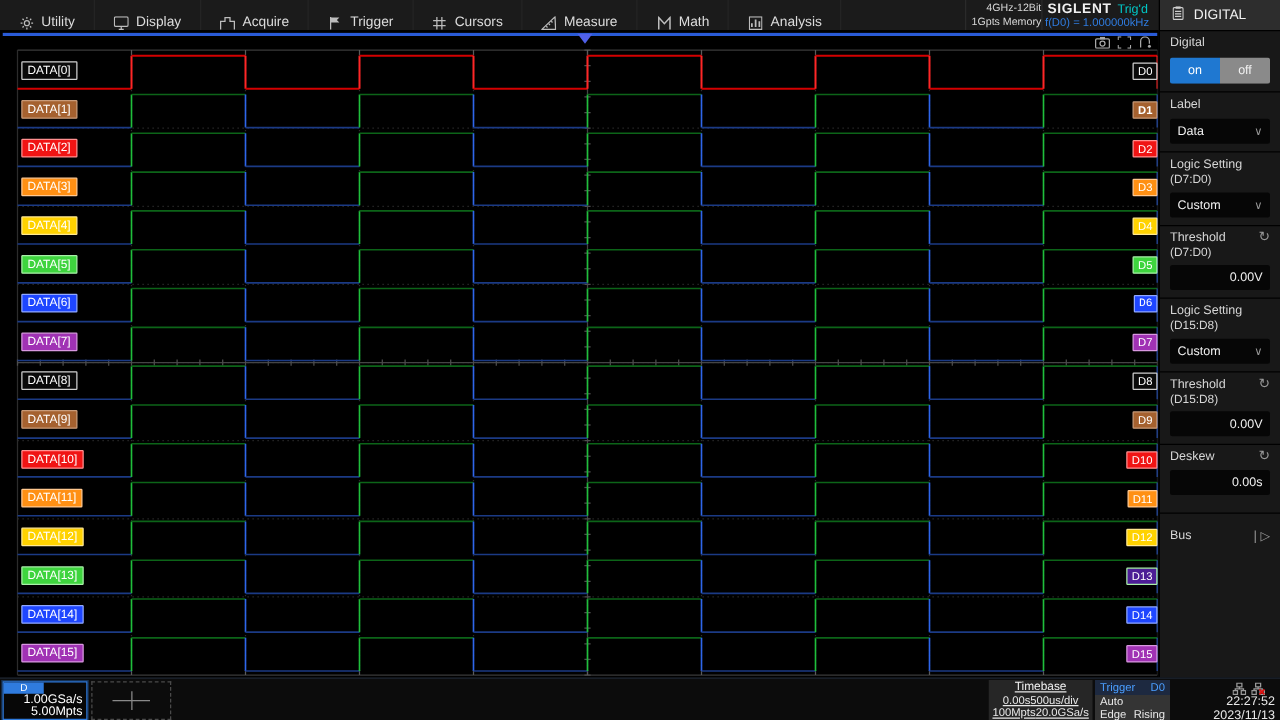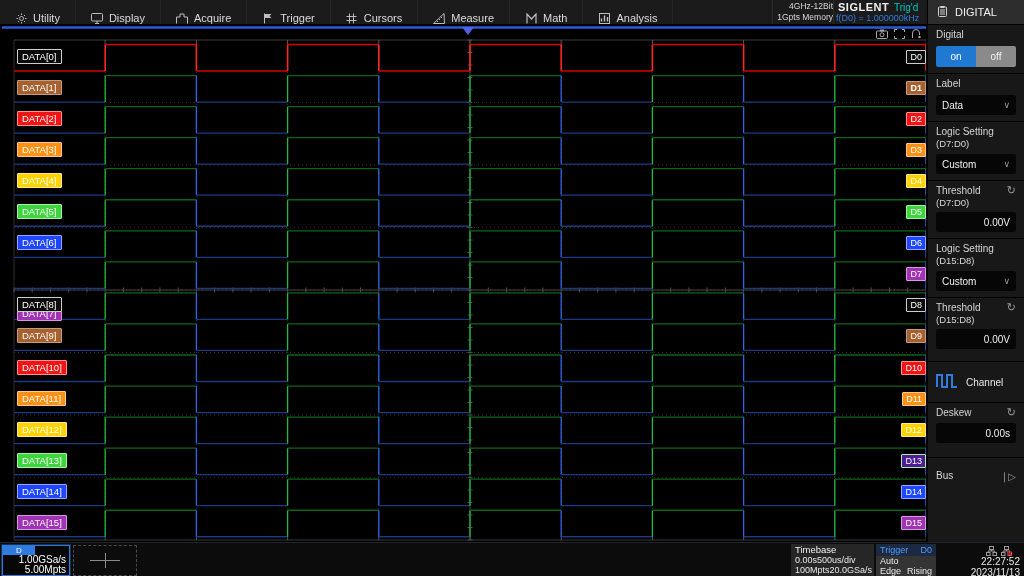--- a/index.html
+++ b/index.html
@@ -56,21 +56,21 @@
         box-shadow:0 0 0 1px rgba(47,123,222,.35);}
   .dbox .tab{position:absolute;left:0;top:0;width:32px;height:9px;background:#2f7bde;color:#fff;font-size:8px;
              line-height:9px;text-align:center;}
   .dbox .l1{position:absolute;right:3px;top:8px;font-size:10px;color:#fff;}
   .dbox .l2{position:absolute;right:3px;top:18px;font-size:10px;color:#fff;}
   .addbox{position:absolute;left:73px;top:2px;width:62px;height:29px;border:1px dashed #4a4a4a;}
   .addbox .ph,.addbox .pv{position:absolute;background:#8a8a8a;}
   .addbox .ph{left:16px;top:14px;width:30px;height:1px;}
   .addbox .pv{left:31px;top:7px;width:1px;height:15px;}
   .tb-box{position:absolute;left:791px;top:1px;width:83px;height:32px;background:#262626;padding:1px 4px;box-sizing:border-box;}
-  .tb-box .r{display:flex;justify-content:flex-start;font-size:9px;line-height:10px;color:#e8e8e8;}
+  .tb-box .r{display:flex;justify-content:center;font-size:9px;line-height:10px;color:#e8e8e8;text-decoration:underline;}
   .tb-box .title{font-size:9.5px;color:#f2f2f2;}
   .trg-box{position:absolute;left:876px;top:1px;width:60px;height:32px;background:#343434;padding:0;box-sizing:border-box;}
   .trg-box .hd{display:flex;justify-content:space-between;background:#1d2940;padding:1px 4px;font-size:9px;line-height:10px;color:#4a9eff;}
   .trg-box .r{display:flex;justify-content:space-between;padding:0 4px;font-size:9px;line-height:10px;color:#e8e8e8;}
   .clock{position:absolute;right:4px;top:1px;text-align:right;font-size:10px;color:#e8e8e8;line-height:11px;}
   .net-icons{position:absolute;right:8px;top:2px;display:flex;gap:4px;}
   .clock-lines{margin-top:12px;}
 </style>
 </head>
 <body>
@@ -641,22 +641,22 @@
         <div class="ch-badge" style="top: 57.05px; right: 2px; background: rgb(165, 97, 47); border-color: rgb(200, 154, 120); font-weight: bold;">D1</div>
         <div class="ch-label" style="top: 87.1px; background: rgb(240, 20, 20); border-color: rgb(255, 144, 144);">DATA[2]</div>
         <div class="ch-badge" style="top: 88.1px; right: 2px; background: rgb(240, 20, 20); border-color: rgb(255, 144, 144);">D2</div>
         <div class="ch-label" style="top: 118.15px; background: rgb(255, 144, 20); border-color: rgb(255, 200, 144);">DATA[3]</div>
         <div class="ch-badge" style="top: 119.15px; right: 2px; background: rgb(255, 144, 20); border-color: rgb(255, 200, 144);">D3</div>
         <div class="ch-label" style="top: 149.2px; background: rgb(255, 210, 0); border-color: rgb(255, 232, 144);">DATA[4]</div>
         <div class="ch-badge" style="top: 150.2px; right: 2px; background: rgb(255, 210, 0); border-color: rgb(255, 232, 144);">D4</div>
         <div class="ch-label" style="top: 180.25px; background: rgb(62, 212, 62); border-color: rgb(168, 240, 168);">DATA[5]</div>
         <div class="ch-badge" style="top: 181.25px; right: 2px; background: rgb(62, 212, 62); border-color: rgb(168, 240, 168);">D5</div>
         <div class="ch-label" style="top: 211.3px; background: rgb(30, 70, 255); border-color: rgb(144, 168, 255);">DATA[6]</div>
-        <div class="ch-badge" style="top: 212.3px; right: 2px; background: rgb(30, 70, 255); border-color: rgb(144, 168, 255);">D6</div>
-        <div class="ch-label" style="top: 242.35px; background: rgb(160, 50, 180); border-color: rgb(216, 152, 224); margin-top: 40px;">DATA[7]</div>
+        <div class="ch-badge" style="top: 212.3px; right: 2px; background: rgb(30, 70, 255); border-color: rgb(144, 168, 255); font-family: Liberation Mono, monospace;">D6</div>
+        <div class="ch-label" style="top: 242.35px; background: rgb(160, 50, 180); border-color: rgb(216, 152, 224);">DATA[7]</div>
         <div class="ch-badge" style="top: 243.35px; right: 2px; background: rgb(160, 50, 180); border-color: rgb(216, 152, 224);">D7</div>
         <div class="ch-label" style="top: 273.4px; background: rgb(10, 10, 10); border-color: rgb(207, 207, 207);">DATA[8]</div>
         <div class="ch-badge" style="top: 274.4px; right: 2px; background: rgb(10, 10, 10); border-color: rgb(207, 207, 207);">D8</div>
         <div class="ch-label" style="top: 304.45px; background: rgb(165, 97, 47); border-color: rgb(200, 154, 120);">DATA[9]</div>
         <div class="ch-badge" style="top: 305.45px; right: 2px; background: rgb(165, 97, 47); border-color: rgb(200, 154, 120);">D9</div>
         <div class="ch-label" style="top: 335.5px; background: rgb(240, 20, 20); border-color: rgb(255, 144, 144);">DATA[10]</div>
         <div class="ch-badge" style="top: 336.5px; right: 2px; background: rgb(240, 20, 20); border-color: rgb(255, 144, 144);">D10</div>
         <div class="ch-label" style="top: 366.55px; background: rgb(255, 144, 20); border-color: rgb(255, 200, 144);">DATA[11]</div>
         <div class="ch-badge" style="top: 367.55px; right: 2px; background: rgb(255, 144, 20); border-color: rgb(255, 200, 144);">D11</div>
         <div class="ch-label" style="top: 397.6px; background: rgb(255, 210, 0); border-color: rgb(255, 232, 144);">DATA[12]</div>
@@ -733,28 +733,20 @@
       <div class="rowflex">
         <div>
           <div class="sb-label">Threshold</div>
           <div class="sb-sub">(D15:D8)</div>
         </div>
         <span class="refresh">↻</span>
       </div>
       <div class="valuebox">0.00V</div>
     </div>
 
-    <div class="sb-channel">
-      <span>
-        <svg width="22" height="14" viewBox="0 0 22 14">
-            <path d="M1 13 V1 H6 V13 H11 V1 H16 V13 H21" fill="none" stroke="#2f7bde" stroke-width="2"></path>
-          </svg>
-      </span>
-      <span>Channel</span>
-    </div>
 
     <div class="sb-sec">
       <div class="rowflex">
         <div class="sb-label">Deskew</div>
         <span class="refresh">↻</span>
       </div>
       <div class="valuebox">0.00s</div>
     </div>
 
     <div class="sb-bus">

